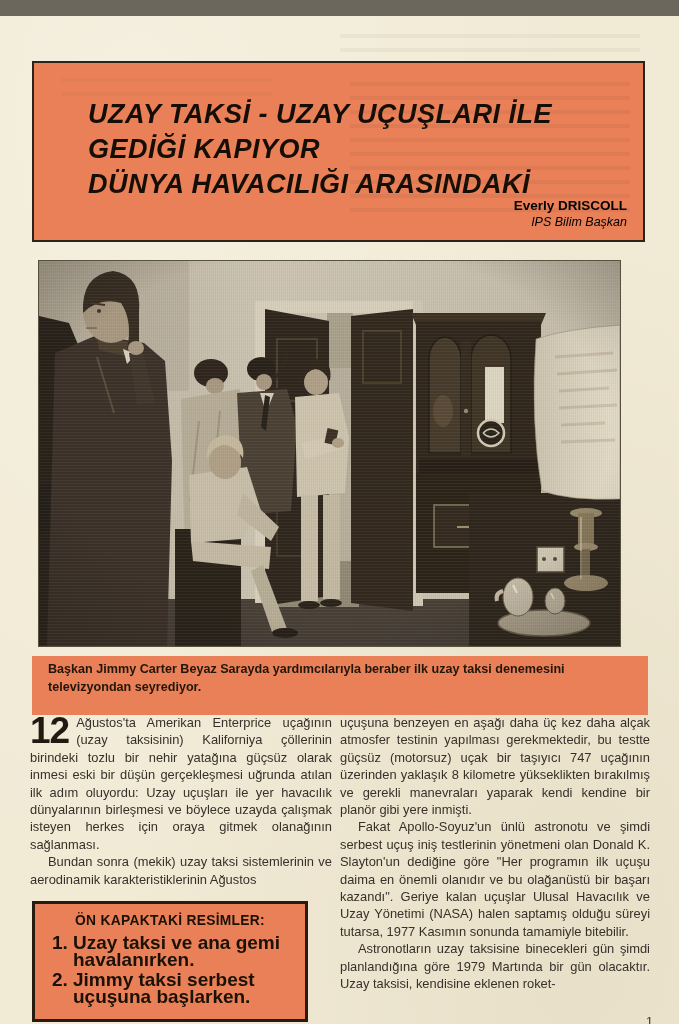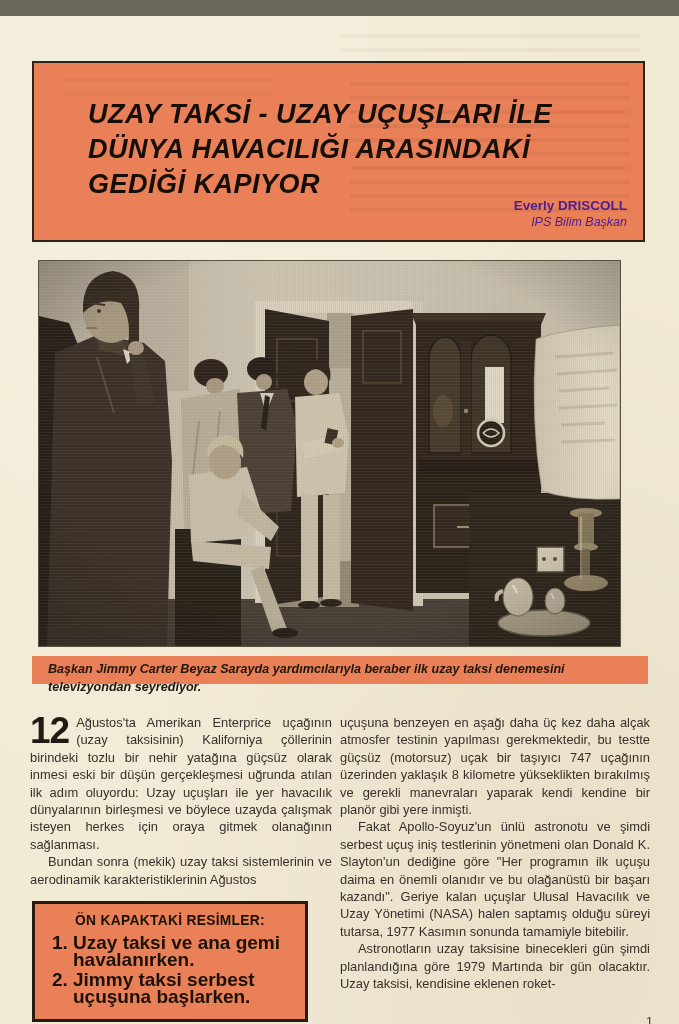--- a/index.html
+++ b/index.html
@@ -22,41 +22,41 @@
   
   .title-box{
     position:absolute;left:32px;top:45px;width:613px;height:181px;
     background:#e98057;border:2px solid #2e231b;box-sizing:border-box;z-index:2;
   }
   .title{
     position:absolute;left:54px;top:34px;
     font-style:italic;font-weight:bold;font-size:27px;line-height:35px;
     letter-spacing:.5px;color:#150e07;
   }
-  .byline{position:absolute;right:16px;bottom:10px;text-align:right;color:#4c1d95;}
+  .byline{position:absolute;right:16px;bottom:10px;text-align:right;color:#000000;}
   .byline-name{font-weight:bold;font-size:13.5px;line-height:17px;}
   .byline-role{font-style:italic;font-size:12.5px;line-height:16px;}
   
   .photo{
     position:absolute;left:38px;top:244px;width:581px;height:385px;margin:0;
     border:1px solid #57503f;background:#c7c0b0;z-index:2;
   }
   .photo svg{display:block;width:100%;height:100%;}
   .grain{
     position:absolute;inset:0;pointer-events:none;
     background:
       repeating-linear-gradient(0deg, rgba(255,255,255,.05) 0 1px, transparent 1px 3px),
       repeating-linear-gradient(90deg, rgba(40,30,20,.05) 0 1px, transparent 1px 2px),
       rgba(216,198,170,.10);
   }
   
   .caption-bar{
-    position:absolute;left:32px;top:640px;width:616px;height:28px;
+    position:absolute;left:32px;top:640px;width:616px;height:59px;
     background:#e98057;box-sizing:border-box;padding:4px 14px 0 16px;
-    font-weight:bold;font-size:12.6px;line-height:18px;color:#21160b;z-index:2;font-style:italic;
+    font-weight:bold;font-size:12.6px;line-height:18px;color:#21160b;z-index:2;
   }
   
   .columns{position:absolute;left:30px;top:698px;width:620px;z-index:2;}
   .col{position:absolute;top:0;}
   .col-left{left:0;width:302px;}
   .col-right{left:310px;width:310px;}
   .col p{margin:0;font-size:12.9px;line-height:17.4px;text-align:justify;color:#37302a;}
   .col p.indent{text-indent:18px;}
   .dropcap{
     float:left;font-weight:bold;font-size:37px;line-height:30px;
@@ -76,22 +76,22 @@
 </head>
 <body>
 
 <div class="page">
 
   <div class="ghost g2"></div>
 
   <section class="title-box">
     <h1 class="title" style="margin:0;">
       <span style="display:block">UZAY TAKSİ - UZAY UÇUŞLARI İLE</span>
+      <span style="display:block">GEDİĞİ KAPIYOR</span>
       <span style="display:block">DÜNYA HAVACILIĞI ARASINDAKİ</span>
-      <span style="display:block">GEDİĞİ KAPIYOR</span>
     </h1>
     <div class="byline">
       <div class="byline-name">Everly DRISCOLL</div>
       <div class="byline-role">IPS  Bilim Başkan</div>
     </div>
   </section>
   <div class="ghost g1"></div>
   <div class="ghost g3"></div>
 
   <figure class="photo" aria-label="Siyah-beyaz fotoğraf: Başkan Carter ve yardımcıları bir odada dolap içindeki televizyonu izliyor">

